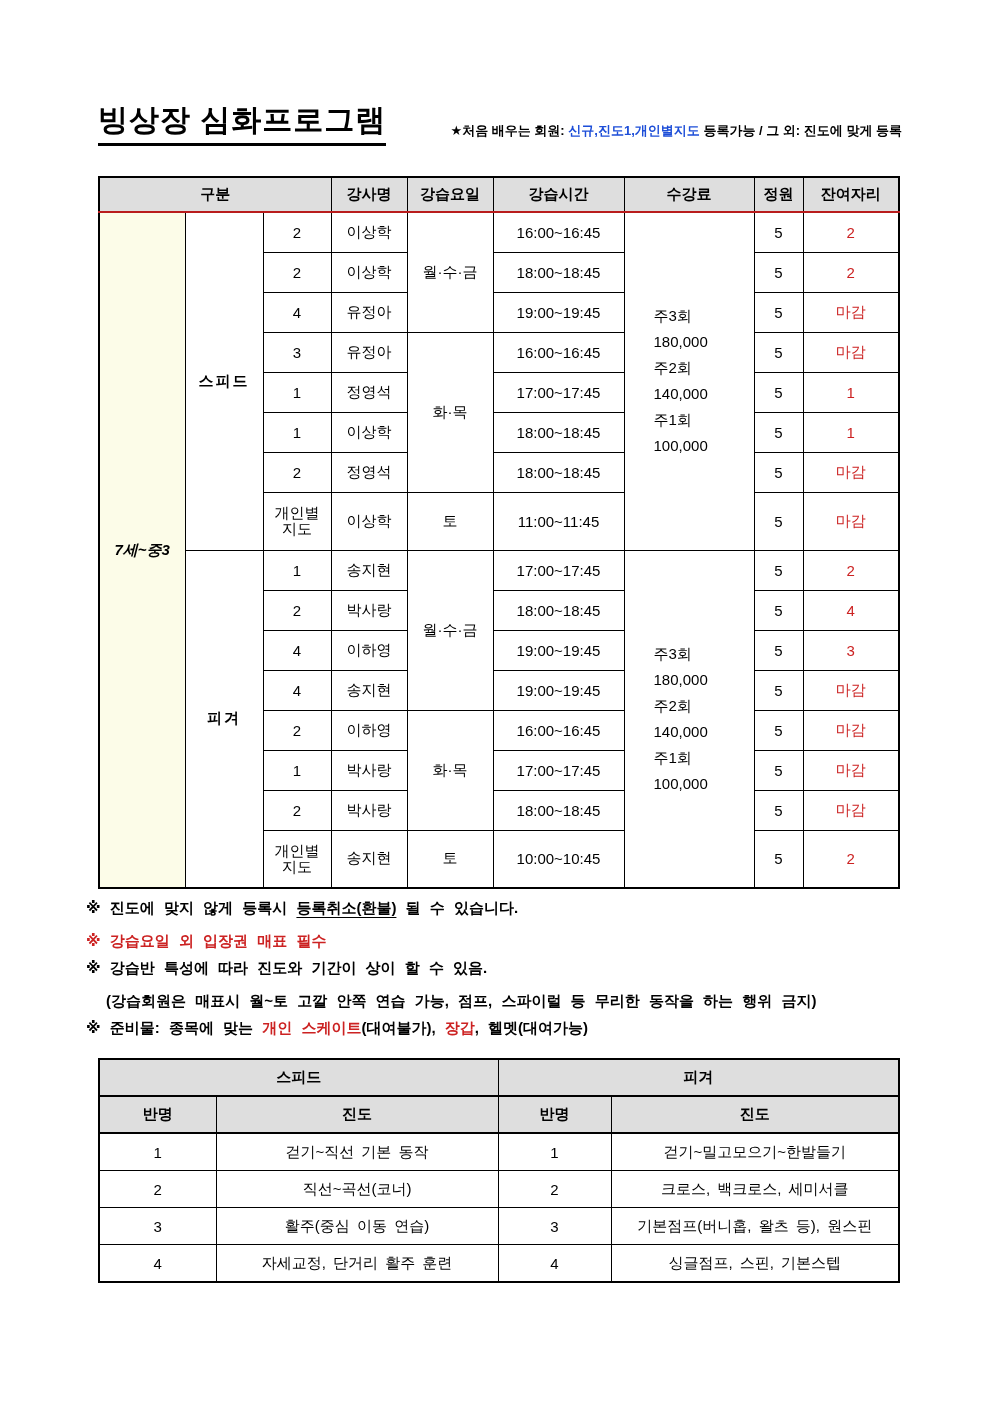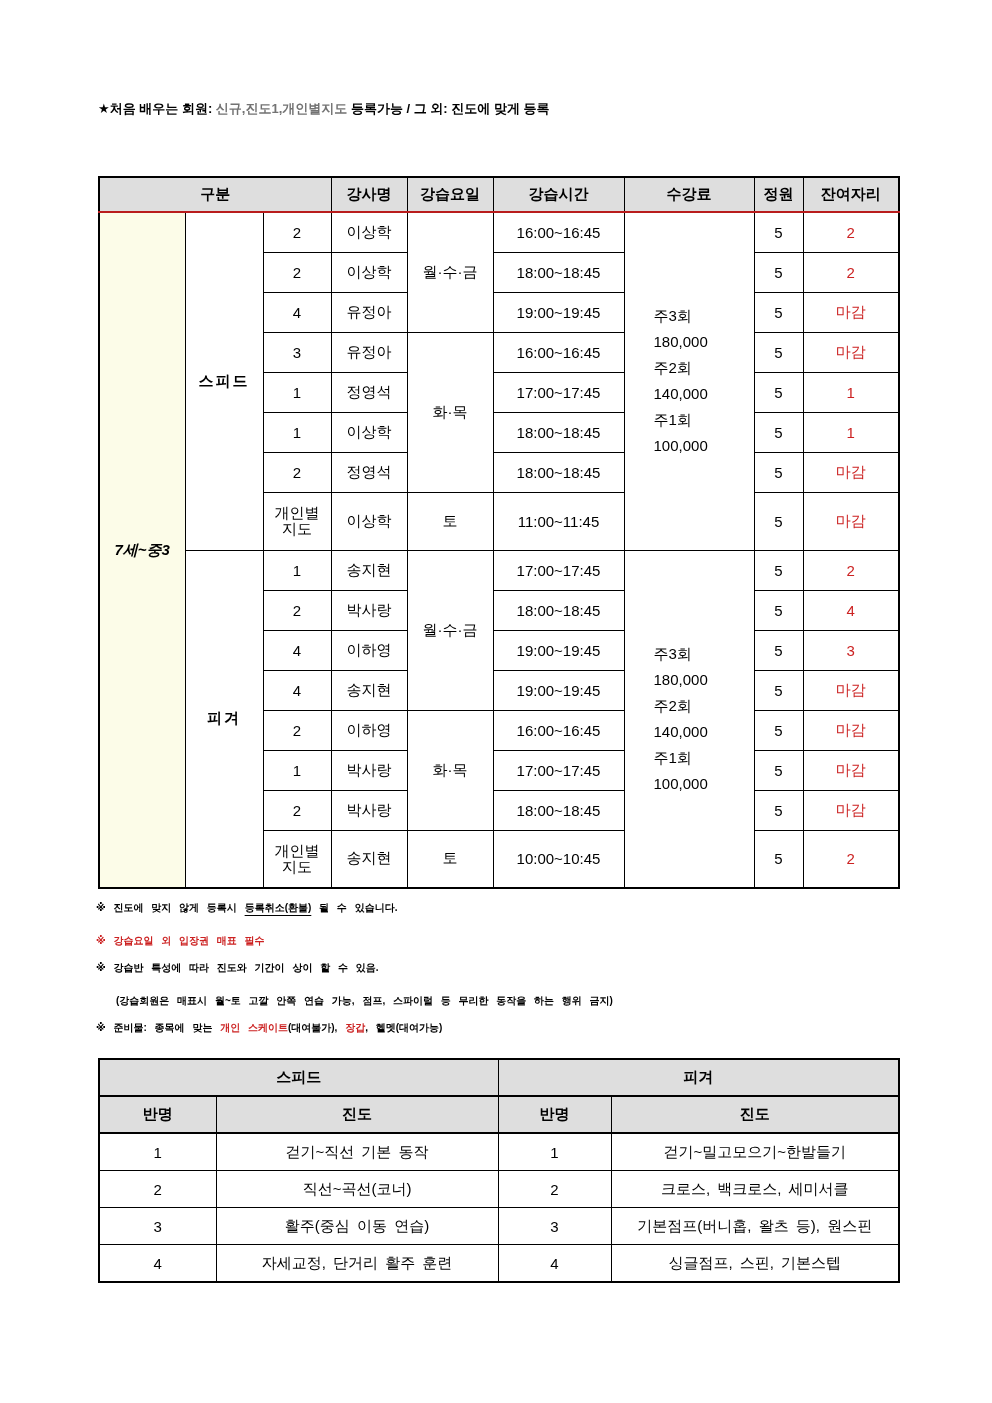--- a/index.html
+++ b/index.html
@@ -4,53 +4,54 @@
 <style>
   html,body{margin:0;padding:0;background:#ffffff;}
   .page{position:relative;width:992px;height:1403px;background:#fff;
         font-family:"Liberation Sans","DejaVu Sans",sans-serif;color:#000;}
   
   .title-row{position:absolute;left:98px;top:100px;width:804px;
              display:flex;justify-content:space-between;align-items:flex-end;}
   .doc-title{margin:0;font-size:30px;font-weight:bold;letter-spacing:1px;
              border-bottom:3px solid #000;padding-bottom:2px;}
   .top-note{font-size:13px;font-weight:bold;padding-bottom:6px;white-space:nowrap;}
-  .top-note .blue{color:#737373;margin-top:24px;}
+  .top-note .blue{color:#1d4ed8;margin-top:24px;}
   
   table{border-collapse:collapse;table-layout:fixed;}
   .sched{position:absolute;left:98px;top:176px;width:800px;border:2px solid #000;}
   .sched th,.sched td{border:1px solid #000;text-align:center;vertical-align:middle;
                       font-size:15px;padding:0;overflow:hidden;}
   .sched thead th{background:#dedede;font-weight:bold;height:33px;border-bottom:2px solid #b91c1c;}
   tr.h40{height:40px;} tr.h58{height:58px;}
   .sched td.age{background:#fcfce8;font-weight:bold;font-style:italic;}
   .sched td.section{font-weight:bold;letter-spacing:2px;}
   .sched td.fee{text-align:left;padding-left:29px;}
   .sched td.fee div{line-height:26px;word-spacing:6px;}
   .red{color:#cc2222;}
   .lvl-small{font-size:13px;line-height:16px;white-space:pre-line;}
   
-  .notes{position:absolute;left:96px;top:897px;width:830px;font-size:10px;
+  .notes{position:absolute;left:86px;top:897px;width:830px;font-size:15px;
          font-weight:bold;word-spacing:5px;}
   .note{margin-bottom:12px;line-height:21px;}
   .note.tight{margin-bottom:6px;}
   .note.sub{padding-left:20px;font-weight:bold;}
   .note .underline{text-decoration:underline;text-underline-offset:4px;}
   
   .levels{position:absolute;left:98px;top:1058px;width:800px;border:2px solid #000;}
   .levels th{background:#dedede;font-weight:bold;height:33px;border:1px solid #000;
              border-bottom:2px solid #000;font-size:15px;}
   .levels td{border:1px solid #000;height:34px;text-align:center;font-size:15px;word-spacing:3px;}
 </style>
 </head>
 <body>
 
 <div class="page">
 
   <div class="title-row">
+    <h1 class="doc-title">빙상장 심화프로그램</h1>
     <div class="top-note">
       <span>★</span><span>처음 배우는 회원: </span><span class="blue">신규,진도1,개인별지도</span><span> 등록가능 / 그 외: 진도에 맞게 등록</span>
     </div>
   </div>
 
   <table class="sched">
     <colgroup>
       <col style="width:86px">
         <col style="width:78px">
         <col style="width:68px">

